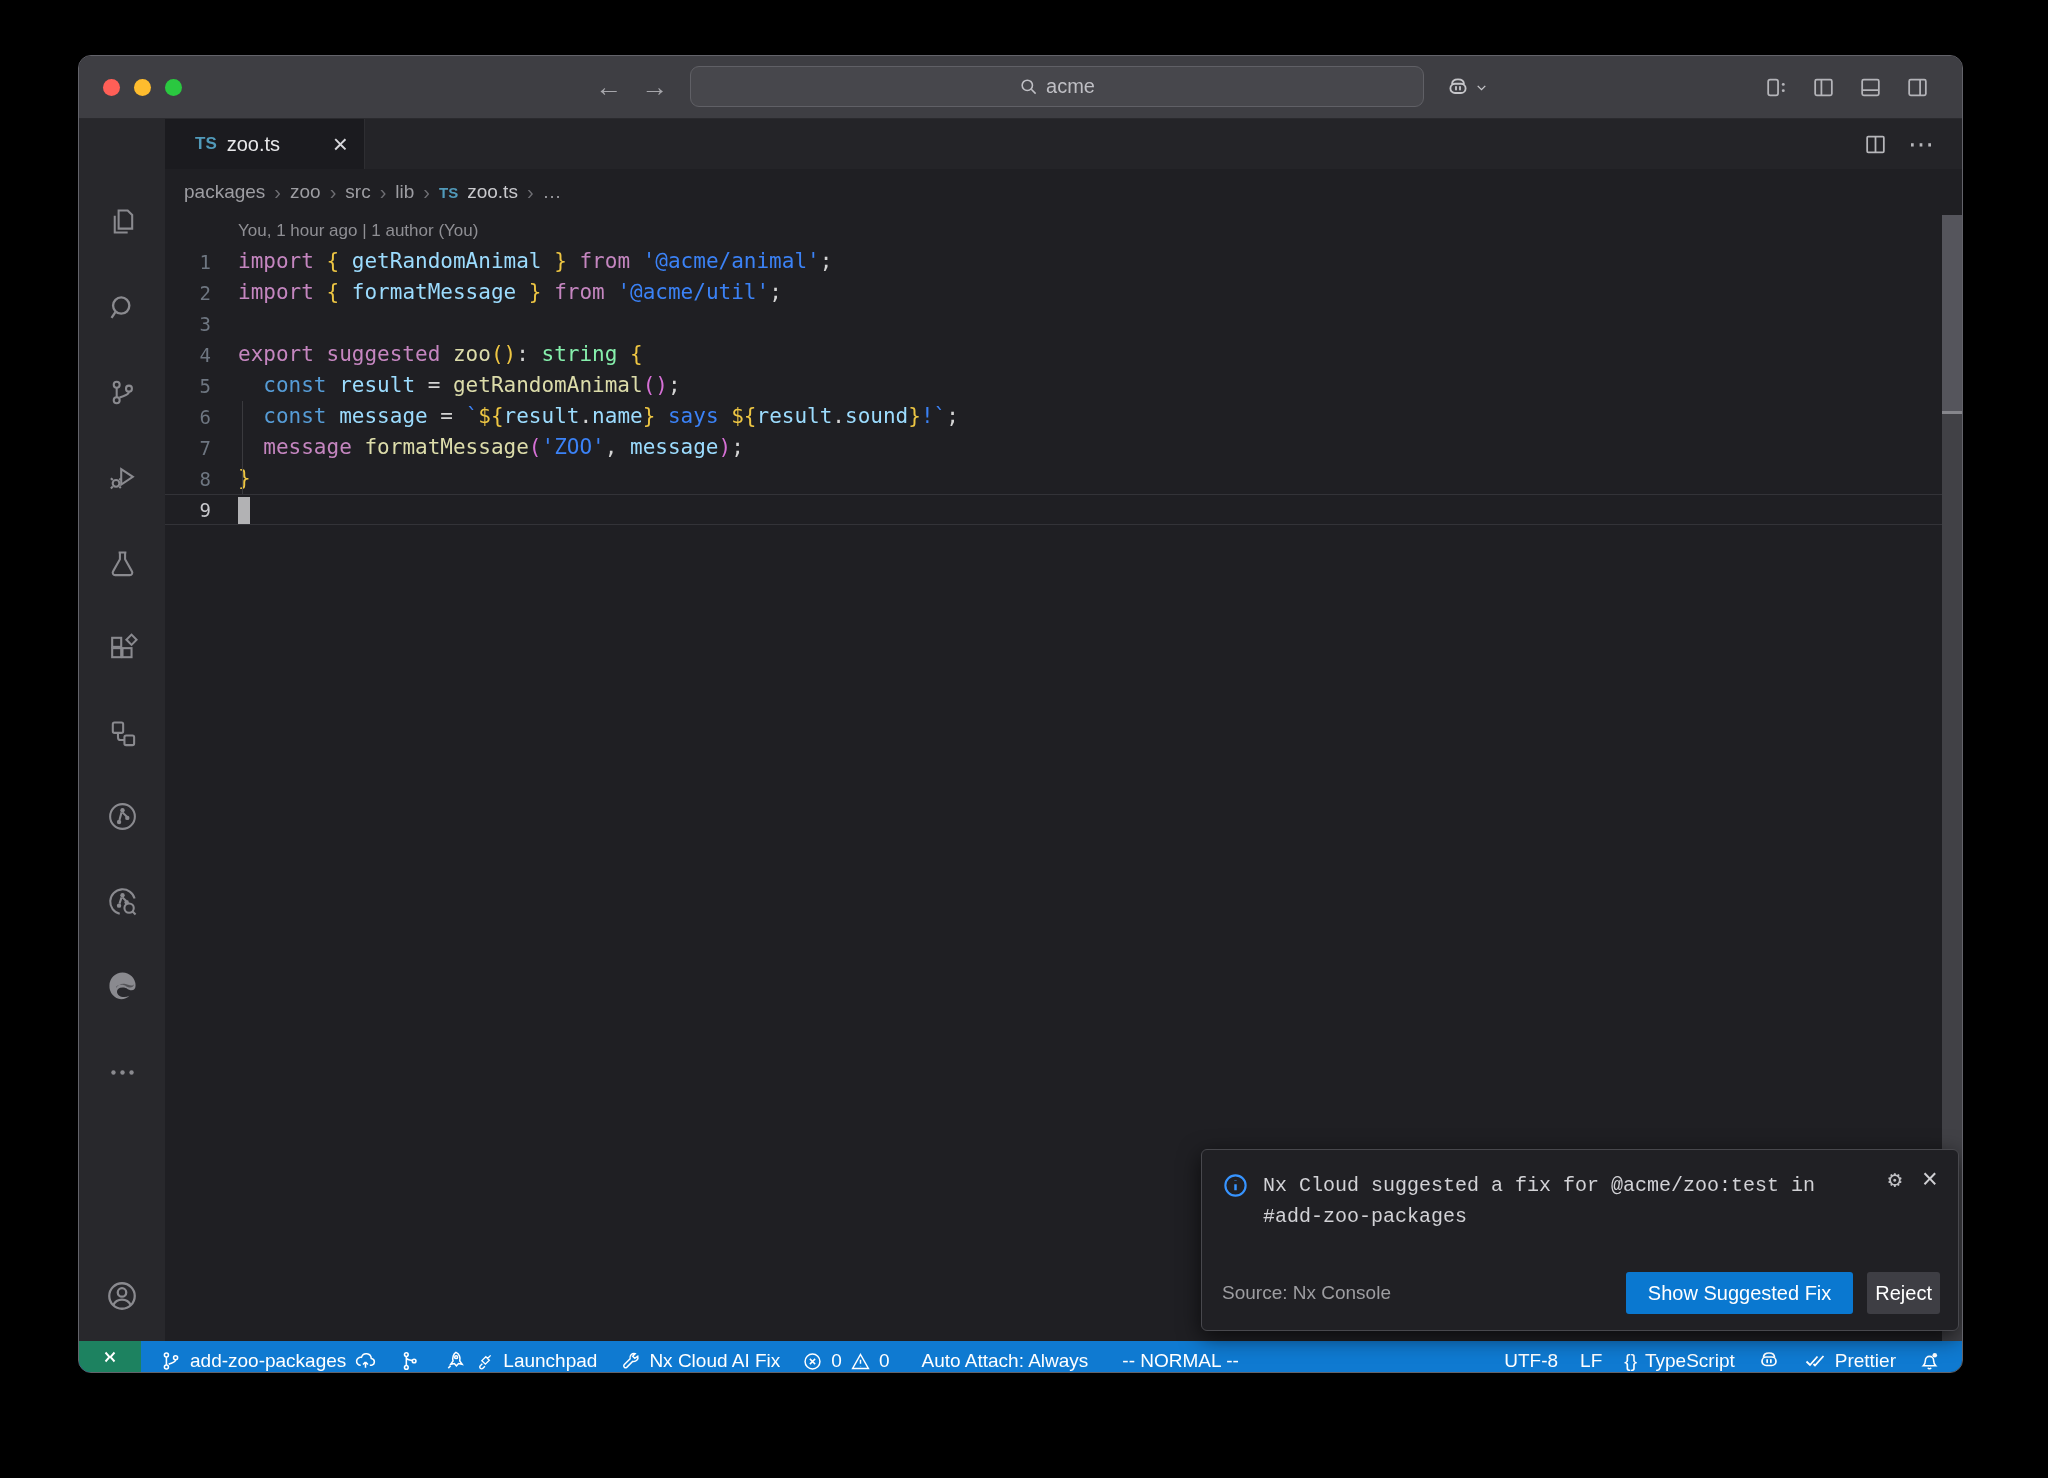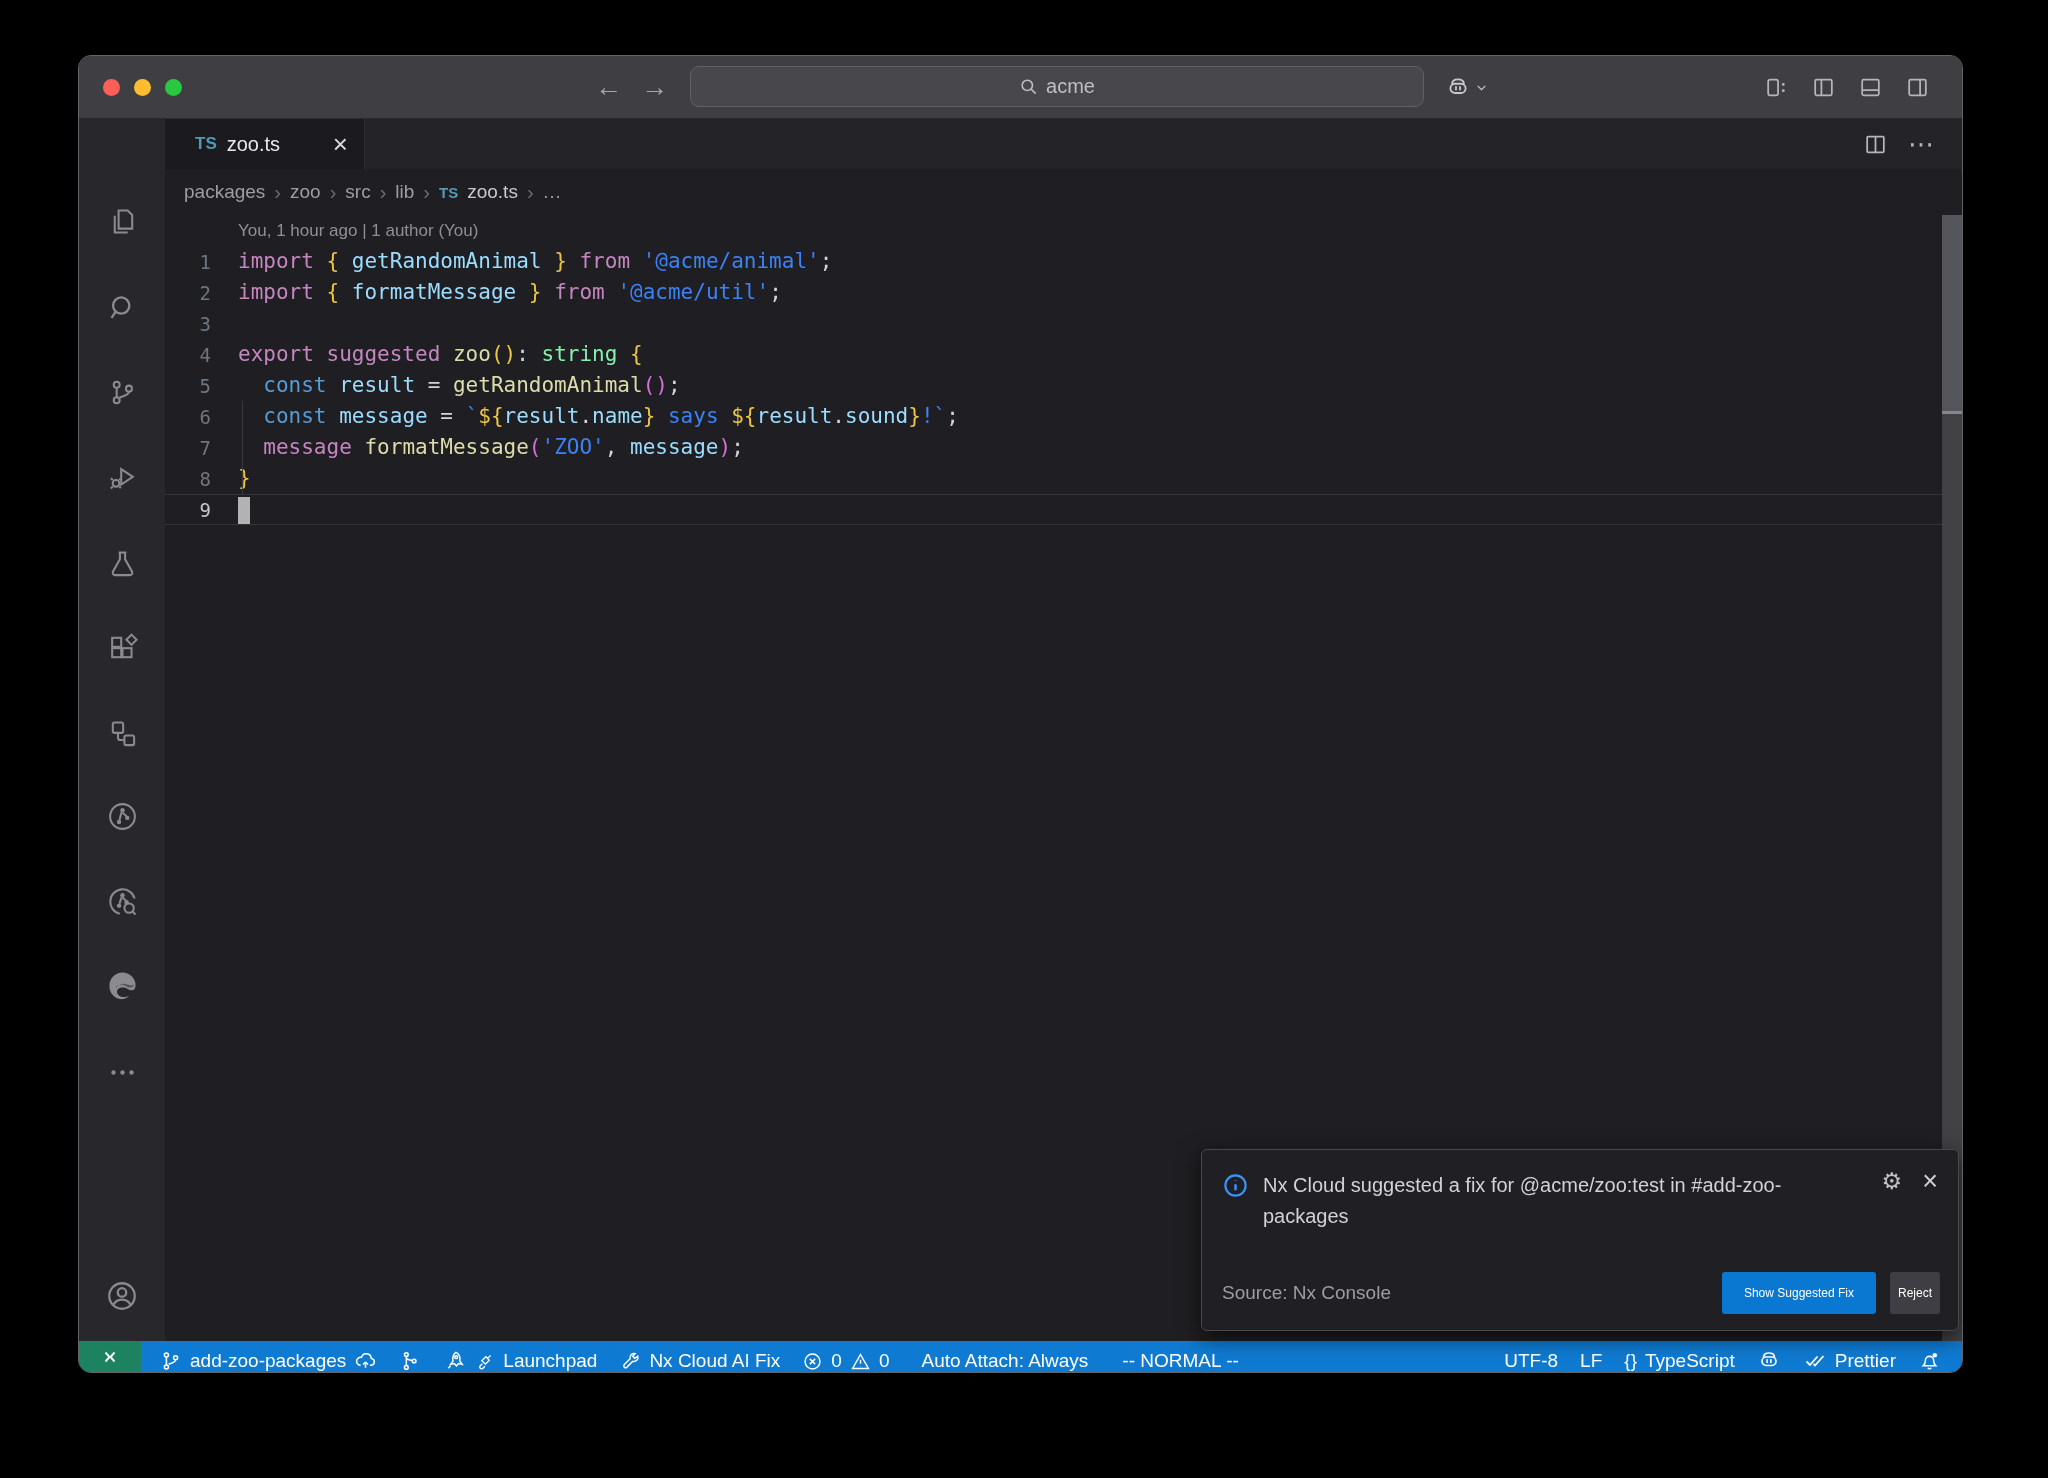--- a/index.html
+++ b/index.html
@@ -51,29 +51,29 @@
   .cursor{display:inline-block;width:12px;height:27px;background:#b2b2b4;vertical-align:middle;}
   .tk-kw{color:#c586c0}.tk-kw2{color:#569cd6}.tk-fn{color:#dcdcaa}.tk-var{color:#9cdcfe}
   .tk-type{color:#86efac}.tk-str{color:#3b82f6}.tk-pl{color:#d4d4d4}.tk-b1{color:#eec643}.tk-b2{color:#d670d6}
   .indent-guide{position:absolute;left:77px;top:155px;width:1px;height:93px;background:#3a3a3e;}
   .scrollbar{position:absolute;right:0;top:0;width:20px;bottom:0;background:#414146;}
   .scroll-thumb{position:absolute;top:0;left:0;right:0;height:196px;background:#55555c;border-bottom:3px solid #86868c;}
   
   .toast{position:absolute;left:1122px;top:1093px;width:758px;height:182px;background:#202024;
     border:1px solid #48484d;border-radius:6px;box-shadow:0 6px 22px rgba(0,0,0,.65);z-index:60;
     padding:20px 20px 16px 20px;box-sizing:border-box;color:#cccccf;}
-  .toast-head{display:flex;align-items:flex-start;gap:14px;}
+  .toast-head{display:flex;align-items:flex-start;gap:14px;font-family:Liberation Mono, monospace;}
   .toast-msg{width:596px;font-size:20px;line-height:1.55;color:#d2d2d6;}
   .toast-tools{margin-left:auto;display:flex;align-items:center;gap:20px;color:#c0c0c4;}
   .toast-gear{font-size:23px;line-height:1;}
   .toast-close{font-size:27px;line-height:.8;color:#cfcfd3;}
   .toast-foot{position:absolute;left:20px;right:18px;bottom:16px;display:flex;align-items:center;}
   .toast-src{color:#9d9da1;font-size:19px;}
   .btns{margin-left:auto;display:flex;gap:14px;}
-  .btn{height:42px;display:flex;align-items:center;padding:0 22px;font-size:12px;color:#fff;border-radius:3px;}
+  .btn{height:42px;display:flex;align-items:center;padding:0 22px;font-size:20px;color:#fff;border-radius:3px;}
   .btn.primary{background:#0a78d0;}
   .btn.secondary{background:#3e3e44;padding:0 8px;}
   
   .statusbar{height:31px;flex:0 0 31px;background:#0f7ad1;display:flex;align-items:center;
     color:#fff;font-size:19px;position:relative;}
   .remote-chip{width:62px;height:31px;background:#1d8260;display:flex;align-items:center;justify-content:center;flex:0 0 62px;}
   .sb-item{display:flex;align-items:flex-end;gap:8px;padding:0 11px;height:31px;}
   .sb-item svg{display:block}
   .sb-right{margin-left:auto;display:flex;align-items:center;padding-right:10px;}
 </style>

